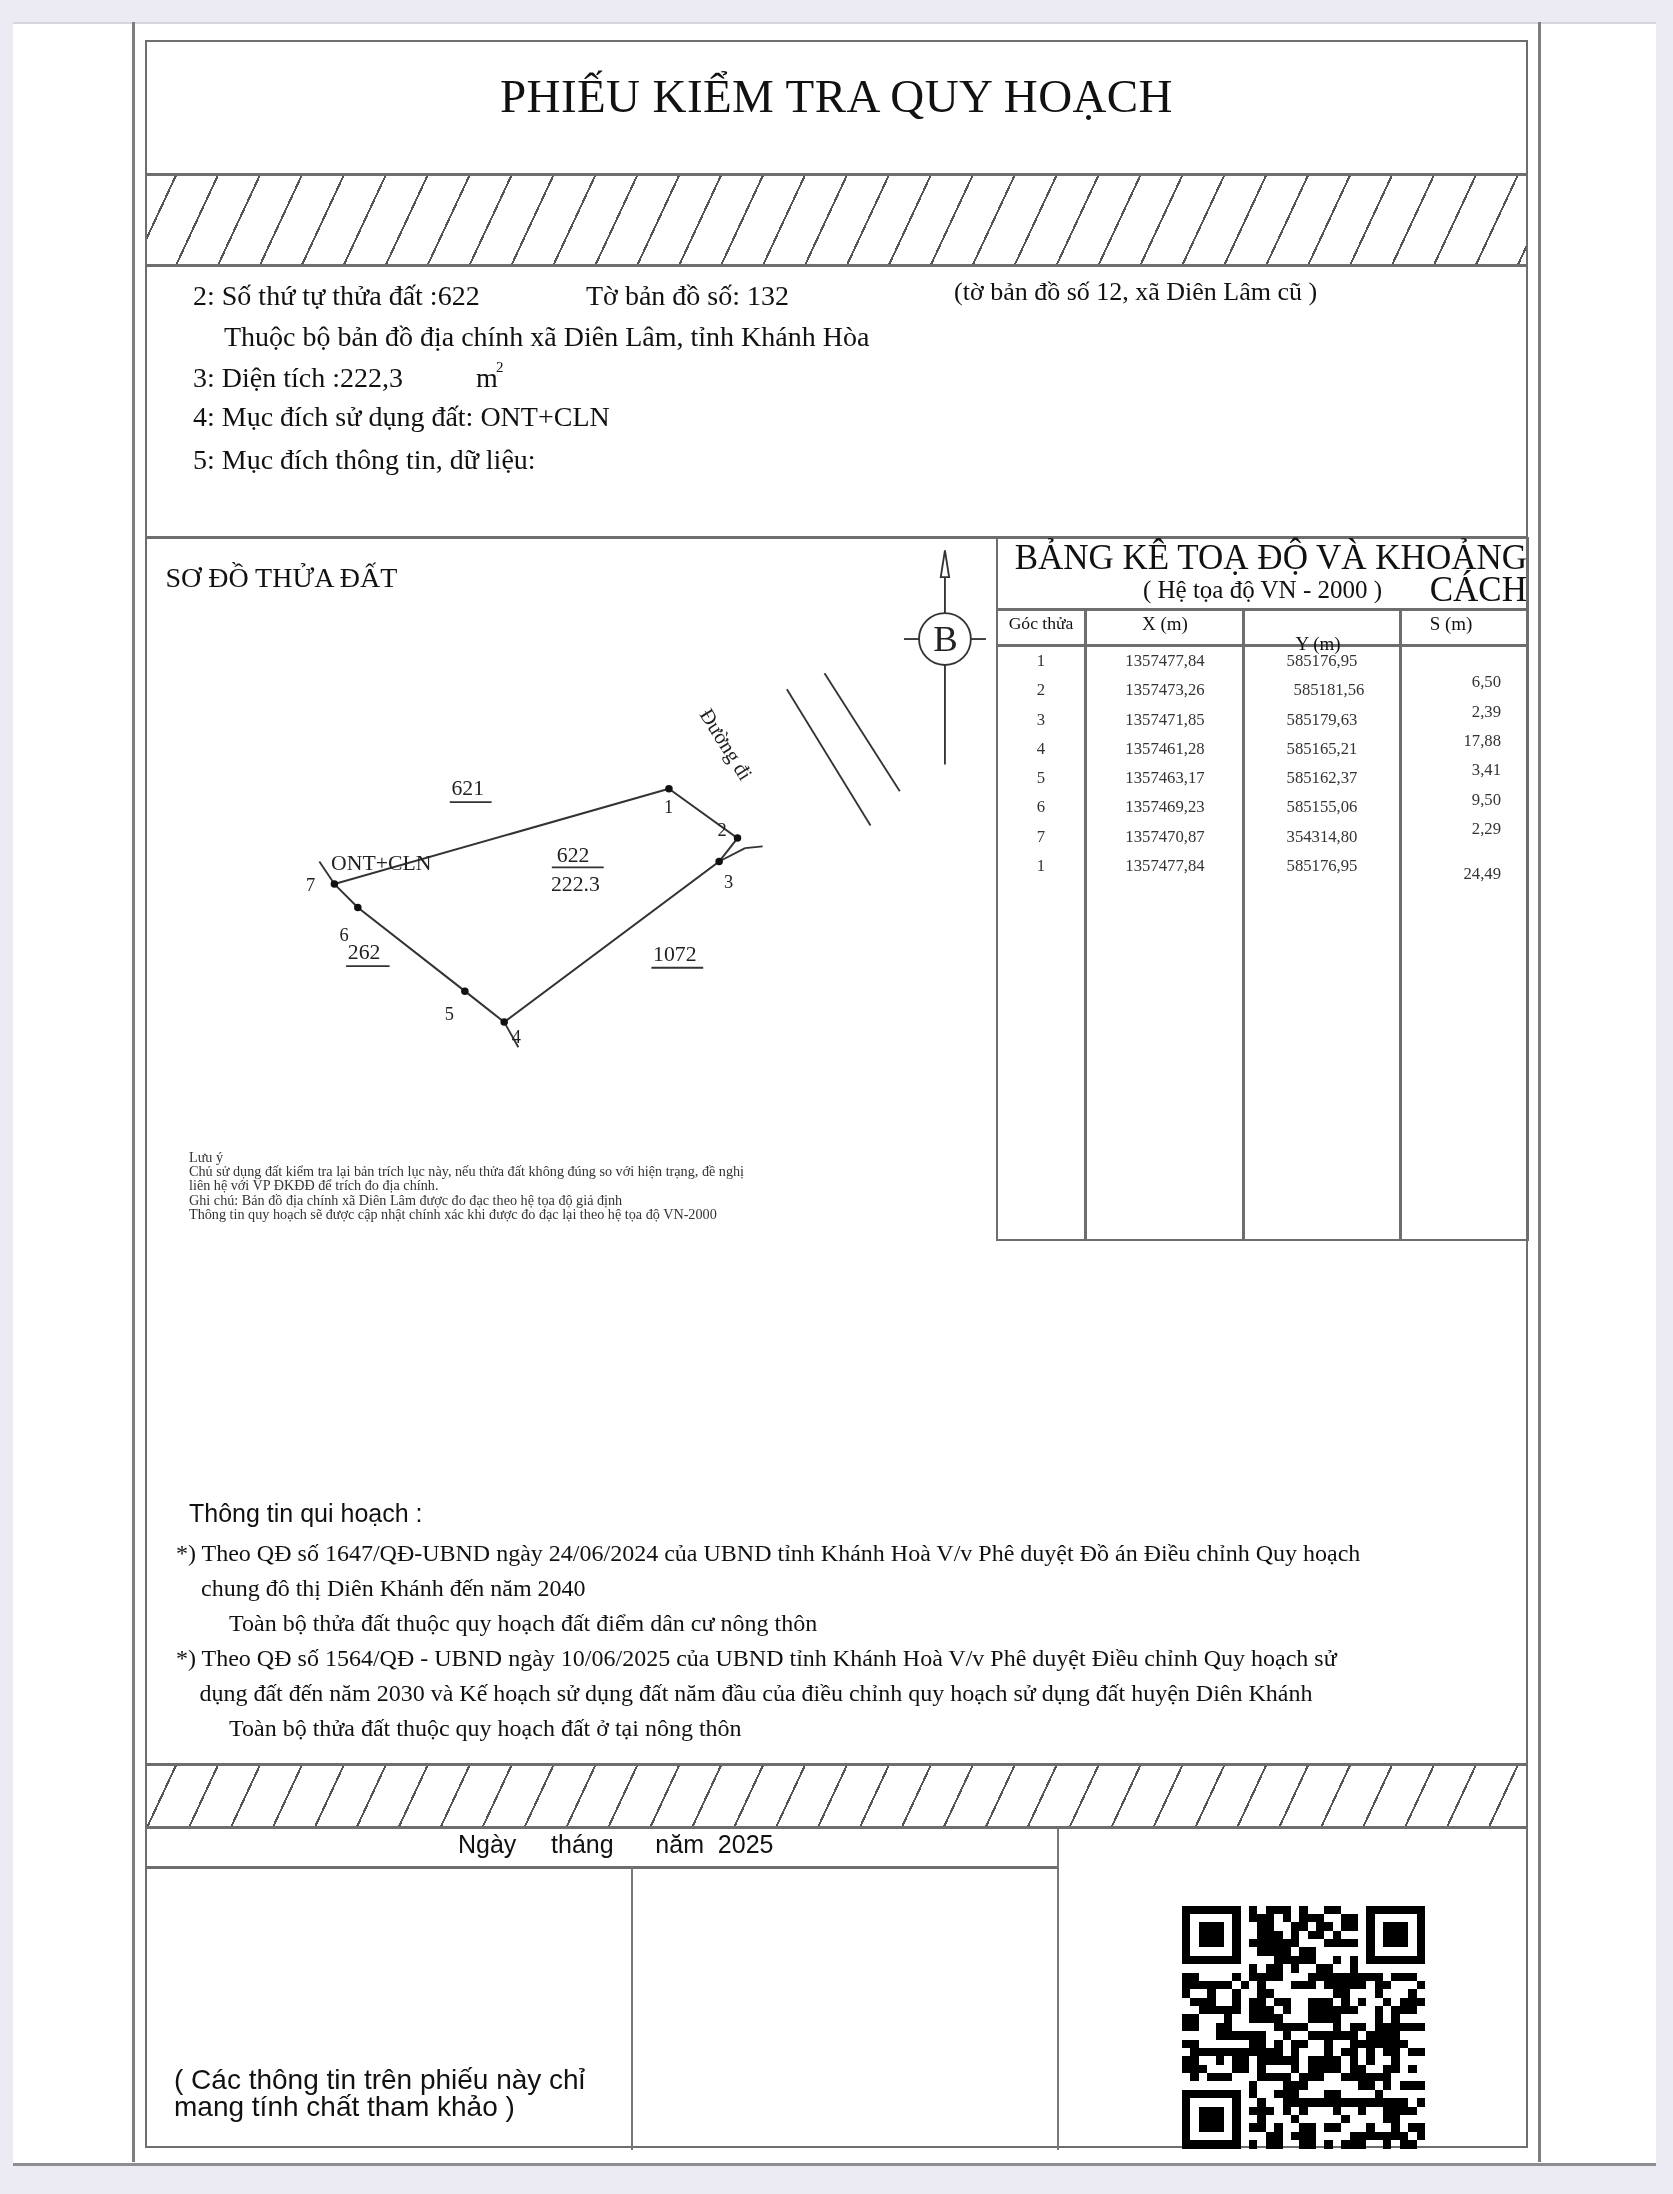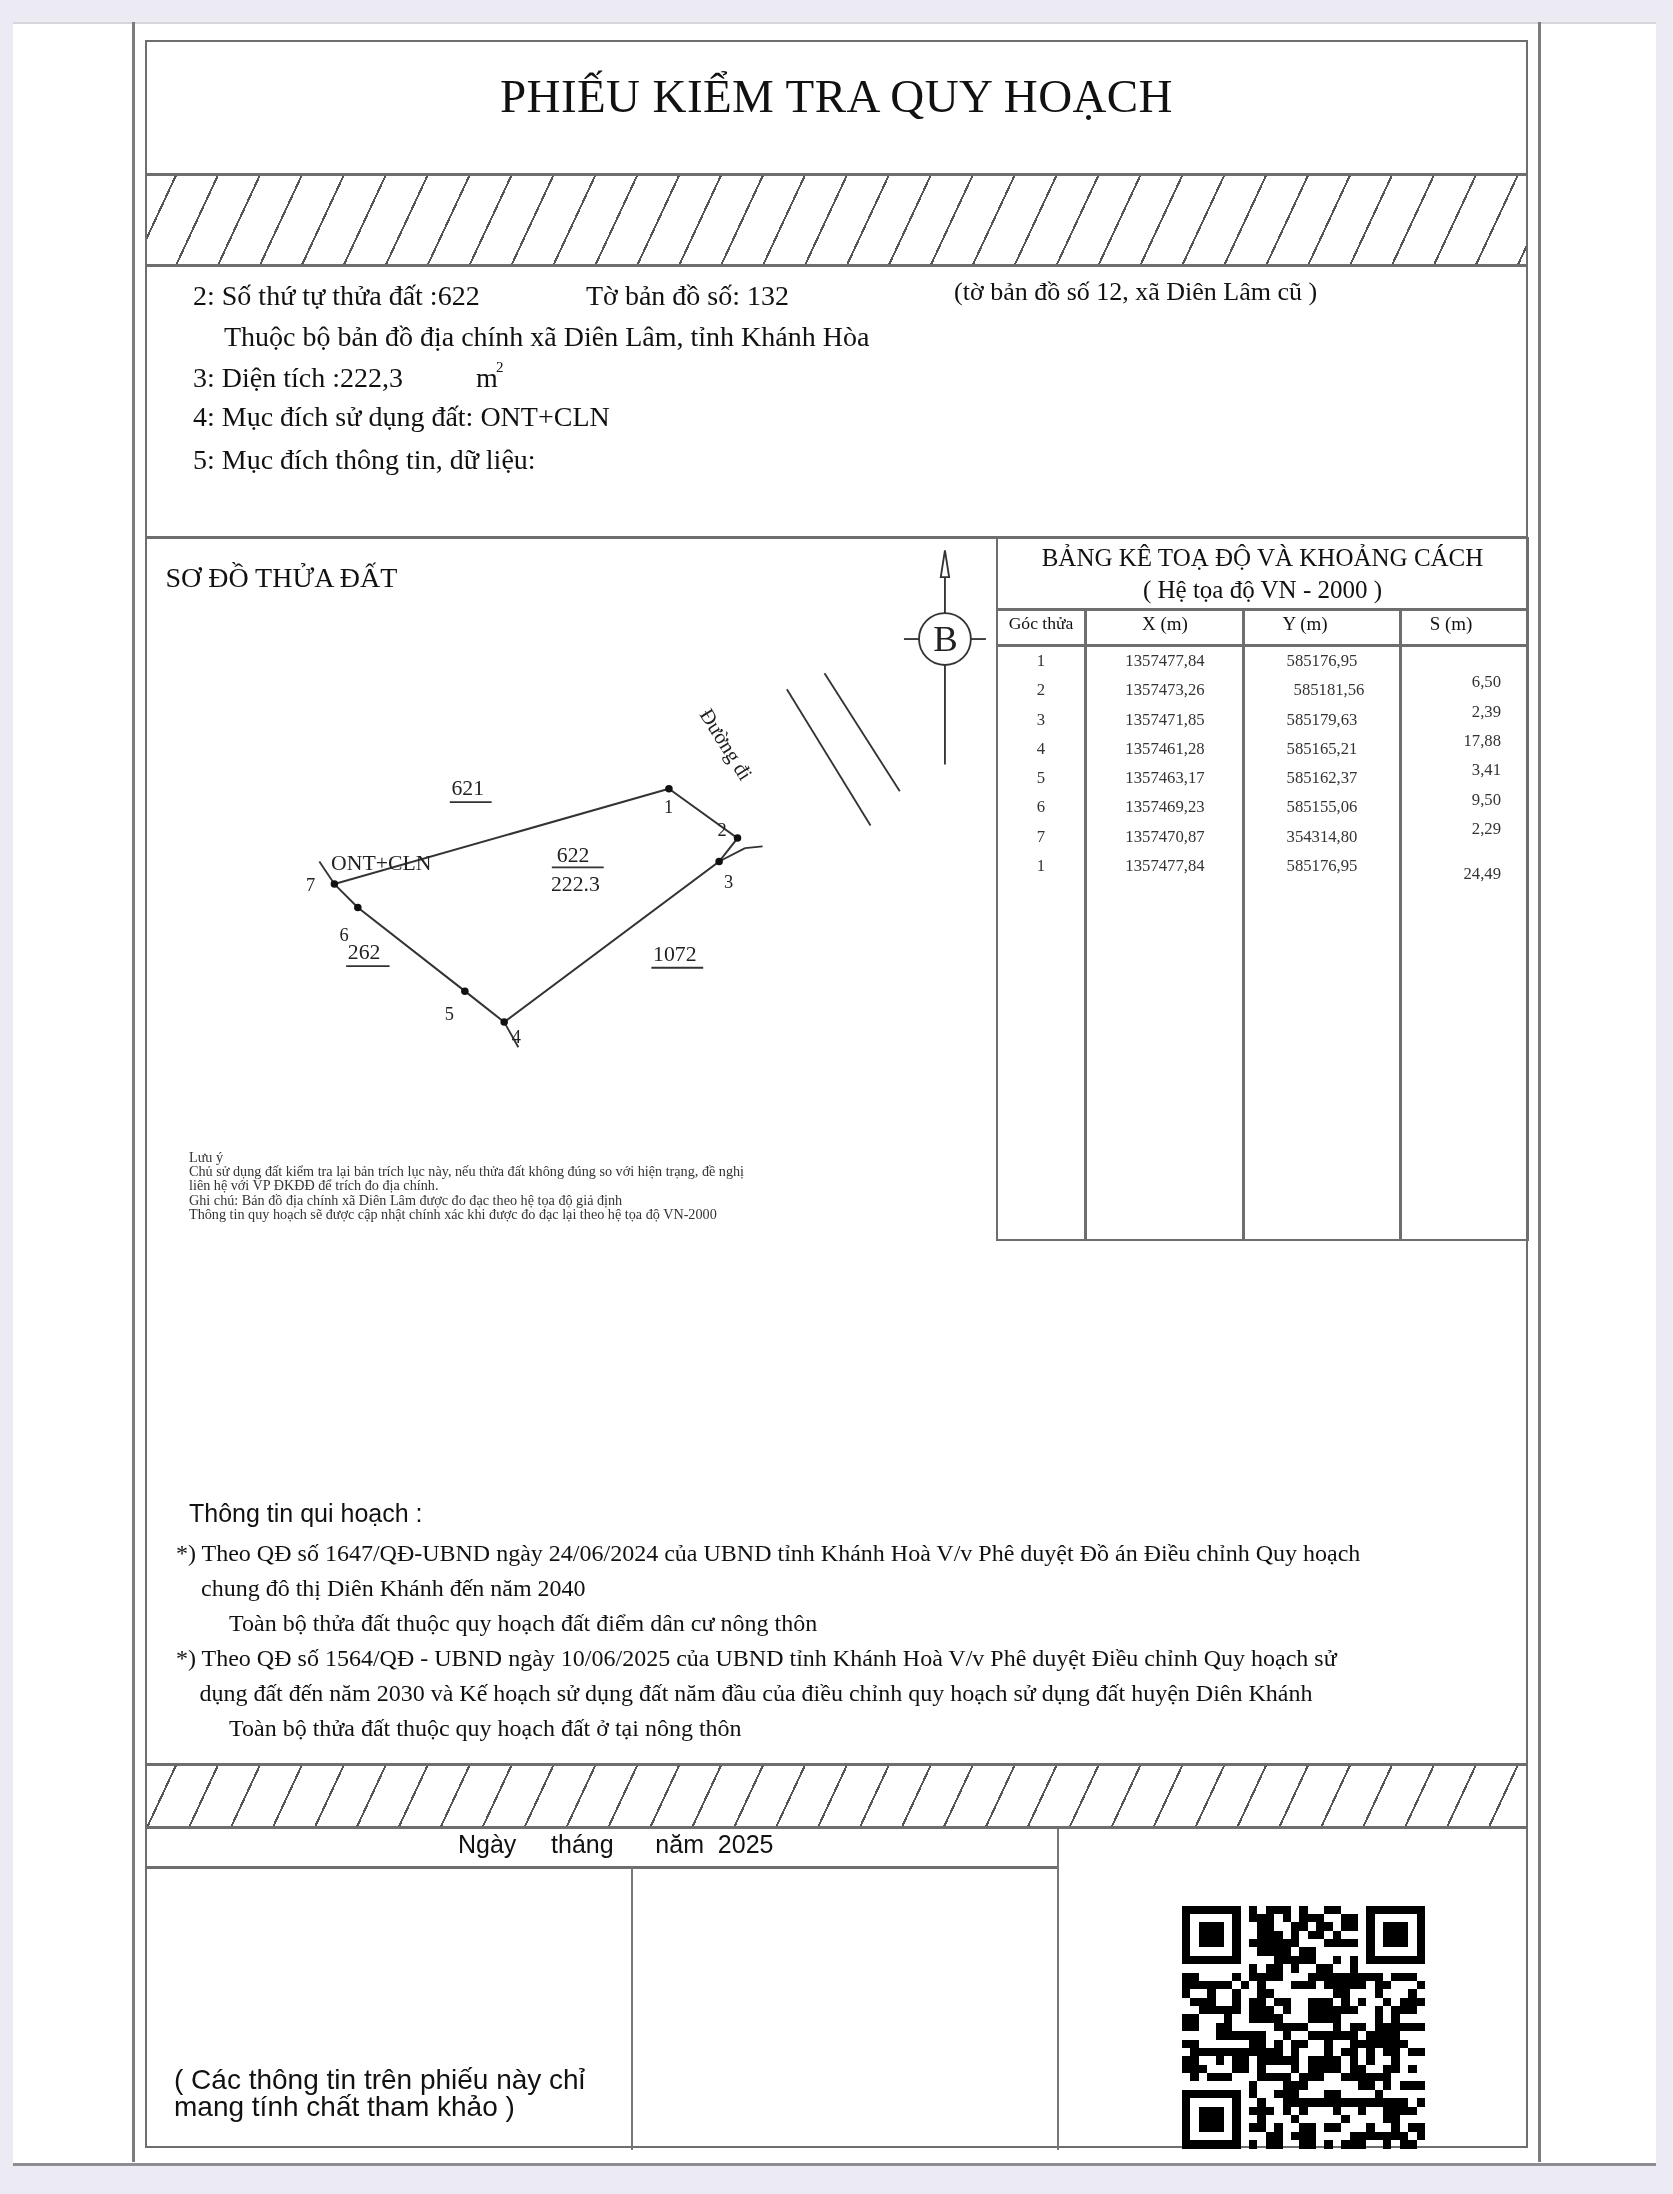--- a/index.html
+++ b/index.html
@@ -9,21 +9,21 @@
   .form{position:absolute;left:145px;top:40px;width:1383px;height:2108px;border:2.5px solid #6e6e70;box-sizing:border-box;}
   .abs{position:absolute;}
   .hline{position:absolute;height:2.5px;background:#6e6e70;}
   .hatch{position:absolute;left:0;right:0;overflow:hidden;border-top:3.3px solid #6e6e70;border-bottom:3.3px solid #6e6e70;box-sizing:border-box;
     background-image:repeating-linear-gradient(115deg, transparent 0px, transparent 25px, #555 25px, #555 27px, transparent 27px, transparent 38px);}
   .title{left:0;right:0;top:27px;text-align:center;font-size:47px;letter-spacing:0.4px;}
   .info{font-size:28px;line-height:41px;}
   .sup{font-size:15px;position:relative;top:-15px;left:-1.7px;}
   .diag-title{font-size:28px;}
   .table-box{position:absolute;left:849px;top:495px;width:533px;height:704px;border:2.5px solid #6e6e70;box-sizing:border-box;}
-  .tbl-title{position:absolute;left:0;right:0;top:3.3px;text-align:center;font-size:25px;line-height:32px;}
+  .tbl-title{position:absolute;left:0;right:0;top:3.3px;text-align:right;font-size:35px;line-height:32px;}
   .tbl-sub{position:absolute;left:0;right:0;top:37px;text-align:center;font-size:25px;}
   .col{position:absolute;top:69px;bottom:0;width:2.5px;background:#6e6e70;}
   .tbl-hline{position:absolute;left:0;right:0;height:2.5px;background:#6e6e70;}
   .th{position:absolute;top:74px;font-size:19px;text-align:center;}
   .cell{position:absolute;font-size:16.7px;color:#333;text-align:center;}
   .note{font-size:14.2px;line-height:14.2px;color:#333;}
   .plan{font-size:24px;line-height:35px;}
   .plan-h{font-family:"Liberation Sans",sans-serif;font-size:25px;}
   .sans{font-family:"Liberation Sans",sans-serif;}
   .qr{position:absolute;}
@@ -131,21 +131,21 @@
     <div class="tbl-title">BẢNG KÊ TOẠ ĐỘ VÀ KHOẢNG CÁCH</div>
     <div class="tbl-sub">( Hệ tọa độ VN - 2000 )</div>
     <div class="tbl-hline" style="top:69px;"></div>
     <div class="tbl-hline" style="top:105px;"></div>
     <div class="col" style="left:86px;"></div>
     <div class="col" style="left:244px;"></div>
     <div class="col" style="left:401px;"></div>
 
     <div class="th" style="left:0;width:86px;font-size:17.6px;">Góc thửa</div>
     <div class="th" style="left:89px;width:156px;">X (m)</div>
-    <div class="th" style="left:239px;width:136px;">Y (m)</div>
+    <div class="th" style="left:252px;width:136px;margin-top:20px;">Y (m)</div>
     <div class="th" style="left:403px;width:100px;">S (m)</div>
 
     <div id="rows">
         <div class="cell" style="left: 0px; width: 86px; top: 112px;">1</div>
         <div class="cell" style="left: 89px; width: 156px; top: 112px;">1357477,84</div>
         <div class="cell" style="left: 247px; width: 154px; top: 112px;">585176,95</div>
         <div class="cell" style="left: 0px; width: 86px; top: 141px;">2</div>
         <div class="cell" style="left: 89px; width: 156px; top: 141px;">1357473,26</div>
         <div class="cell" style="left: 254px; width: 154px; top: 141px;">585181,56</div>
         <div class="cell" style="left: 0px; width: 86px; top: 171px;">3</div>

